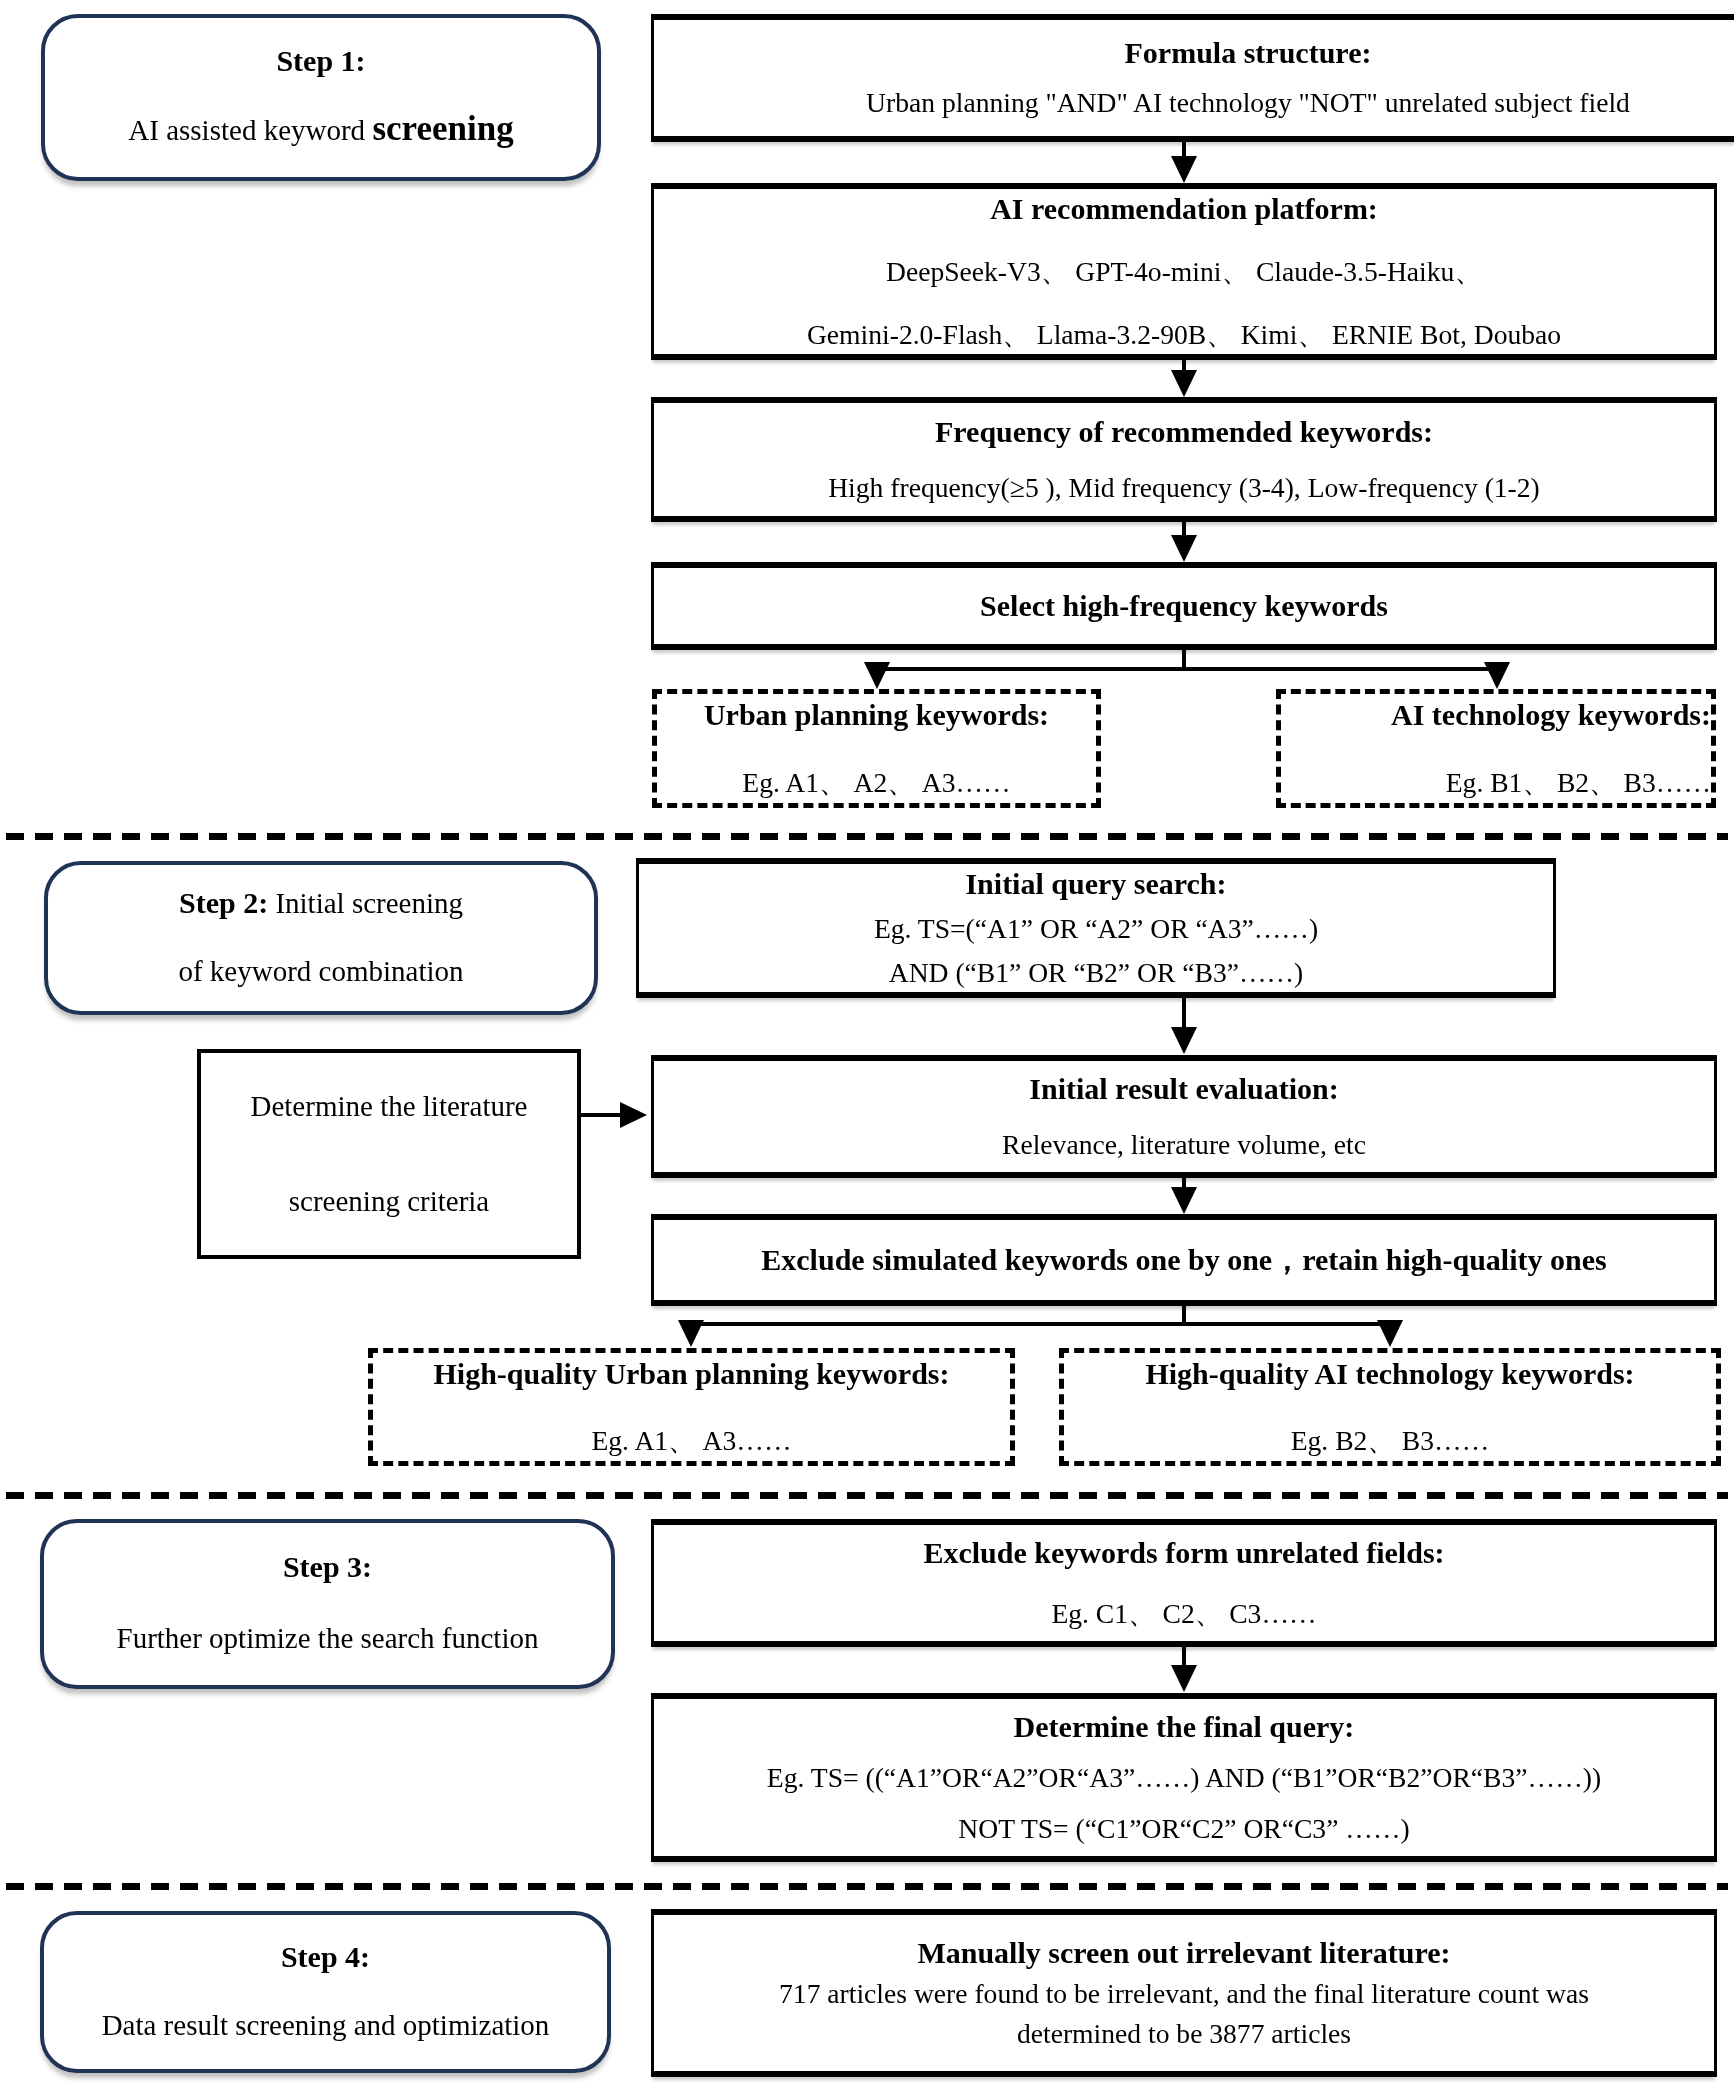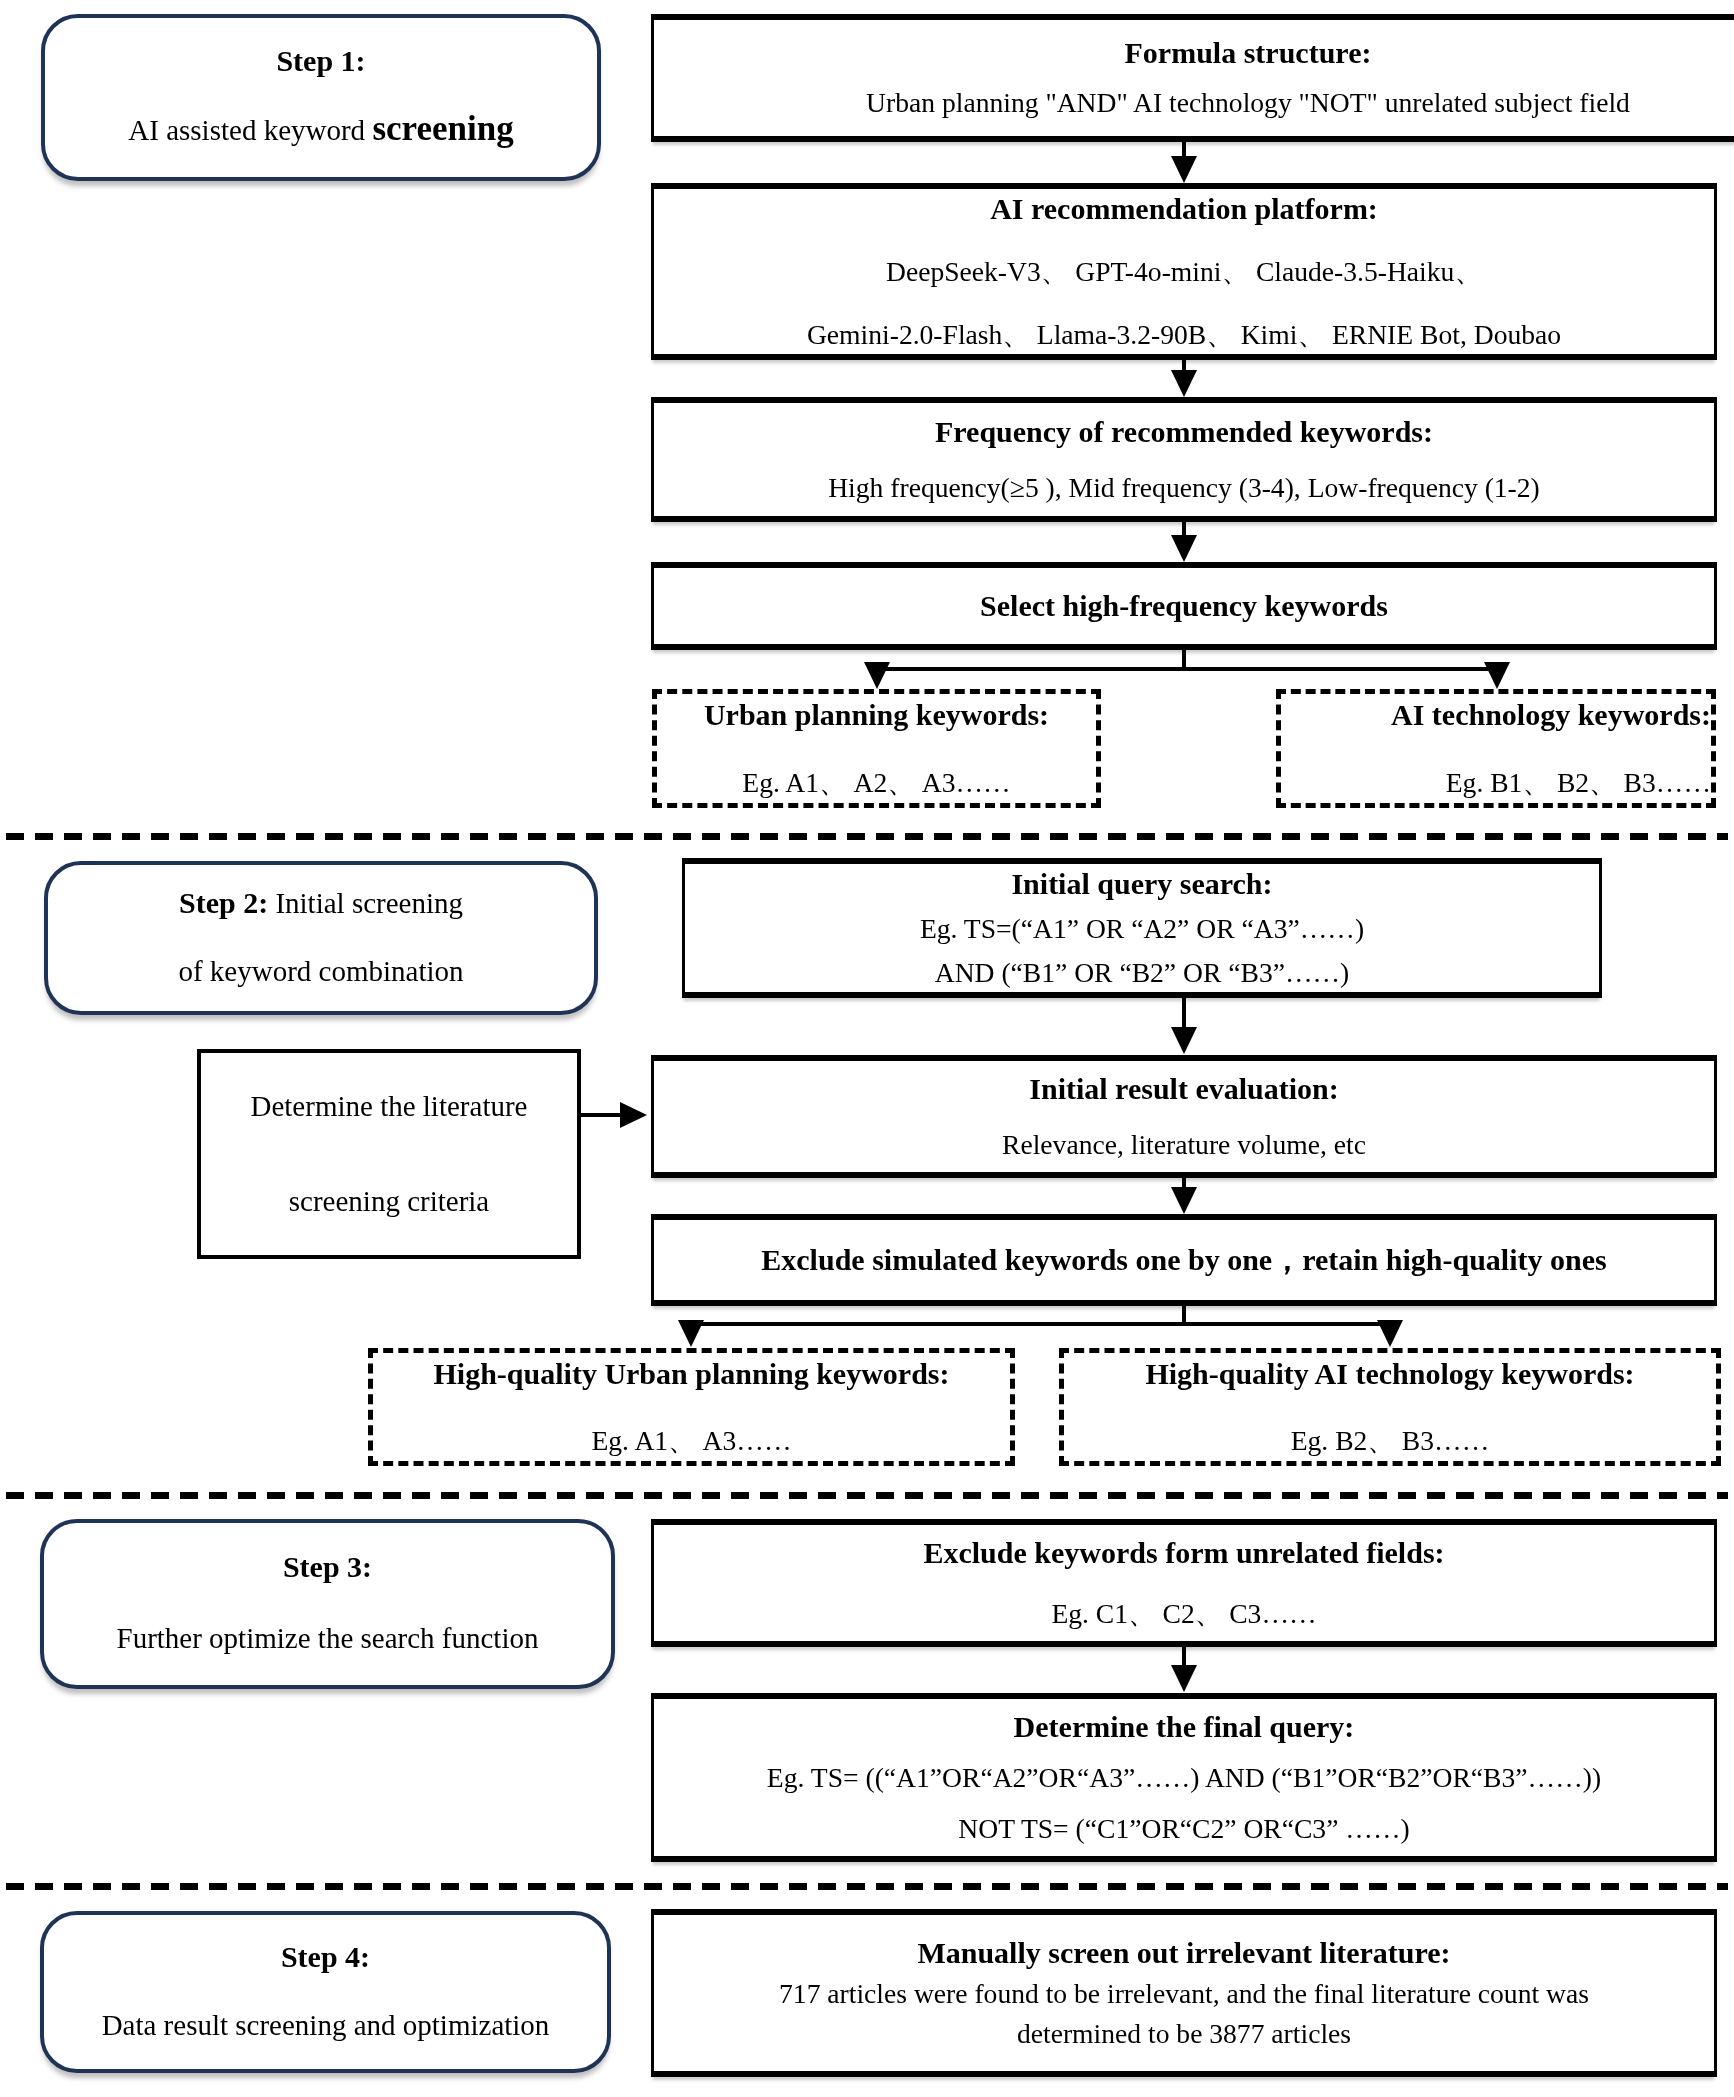--- a/index.html
+++ b/index.html
@@ -111,21 +111,21 @@
 
   <div class="sep" style="top:833px;"></div>
 
   <div class="rbox" style="left:44px; top:861px; width:554px; height:154px; gap:30px;">
     <div>
       <span class="stb">Step 2:</span><span class="st"> Initial screening</span>
     </div>
     <div class="st">of keyword combination</div>
   </div>
 
-  <div class="sbox" style="left:682px; top:858px; width:920px; height:140px; gap:8.3px;">
+  <div class="sbox" style="left:636px; top:858px; width:920px; height:140px; gap:8.3px;">
     <div class="t">Initial query search:</div>
     <div class="l">Eg. TS=(“A1” OR “A2” OR “A3”……)</div>
     <div class="l">AND (“B1” OR “B2” OR “B3”……)</div>
   </div>
 
   <div class="vline" style="left:1182px; top:997px; height:31px;"></div>
   <div class="ah-down" style="left:1171px; top:1027px;"></div>
 
   <div class="sbox thin" style="left:197px; top:1049px; width:384px; height:210px; gap:57px;">
     <div class="st">Determine the literature</div>

